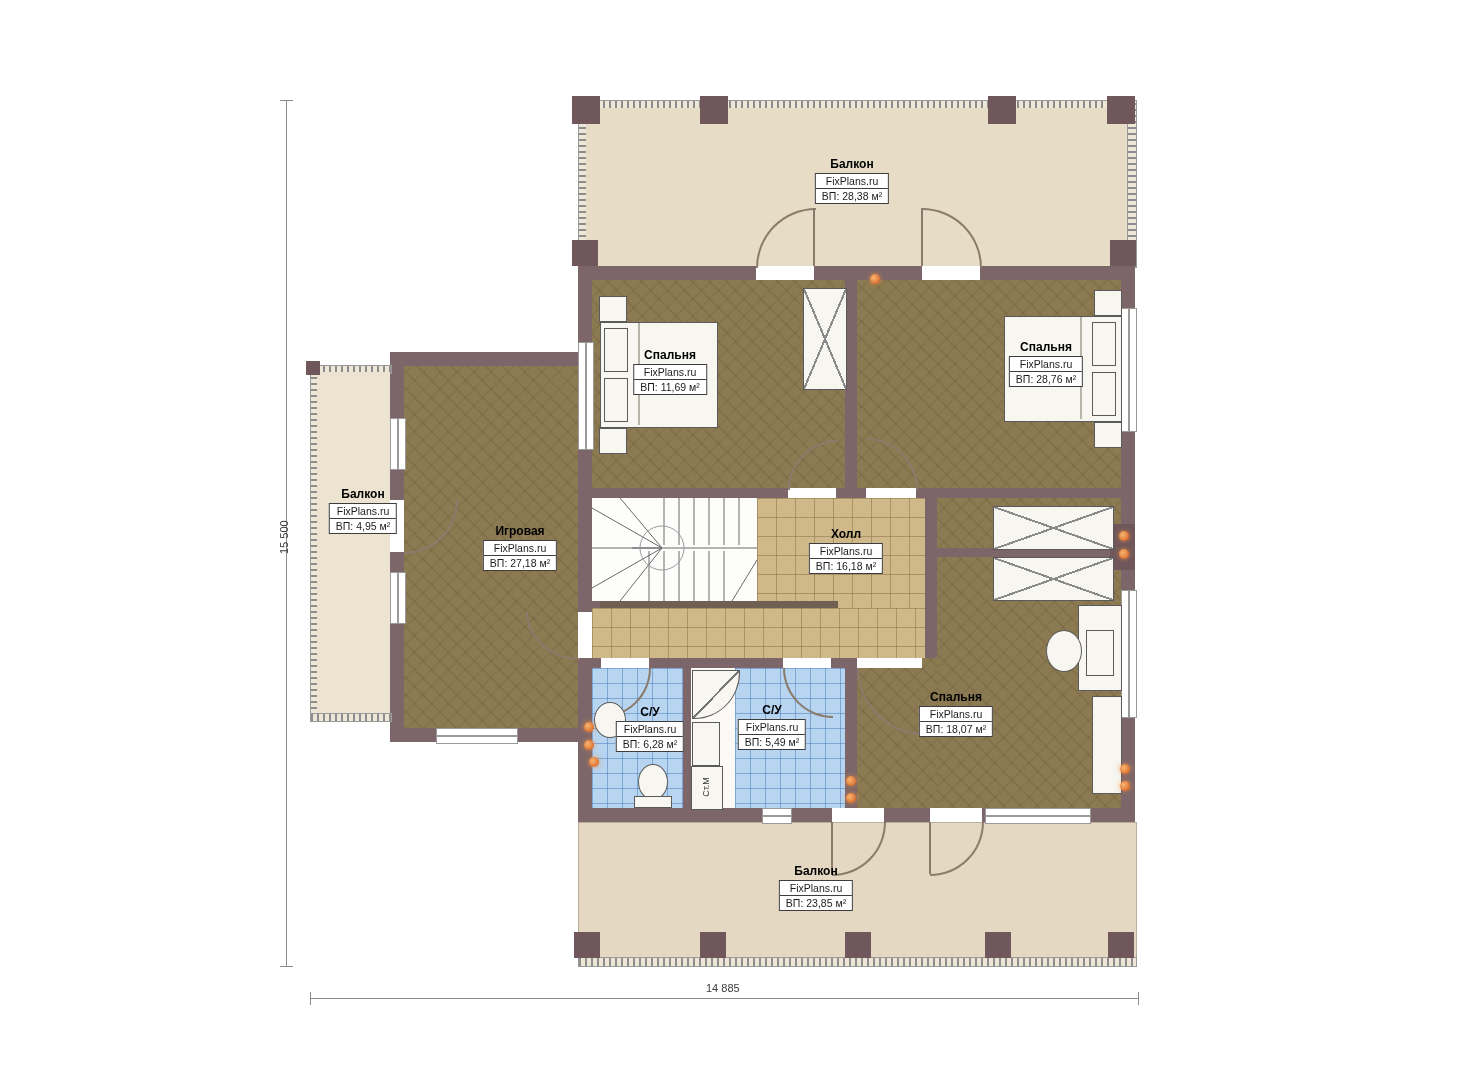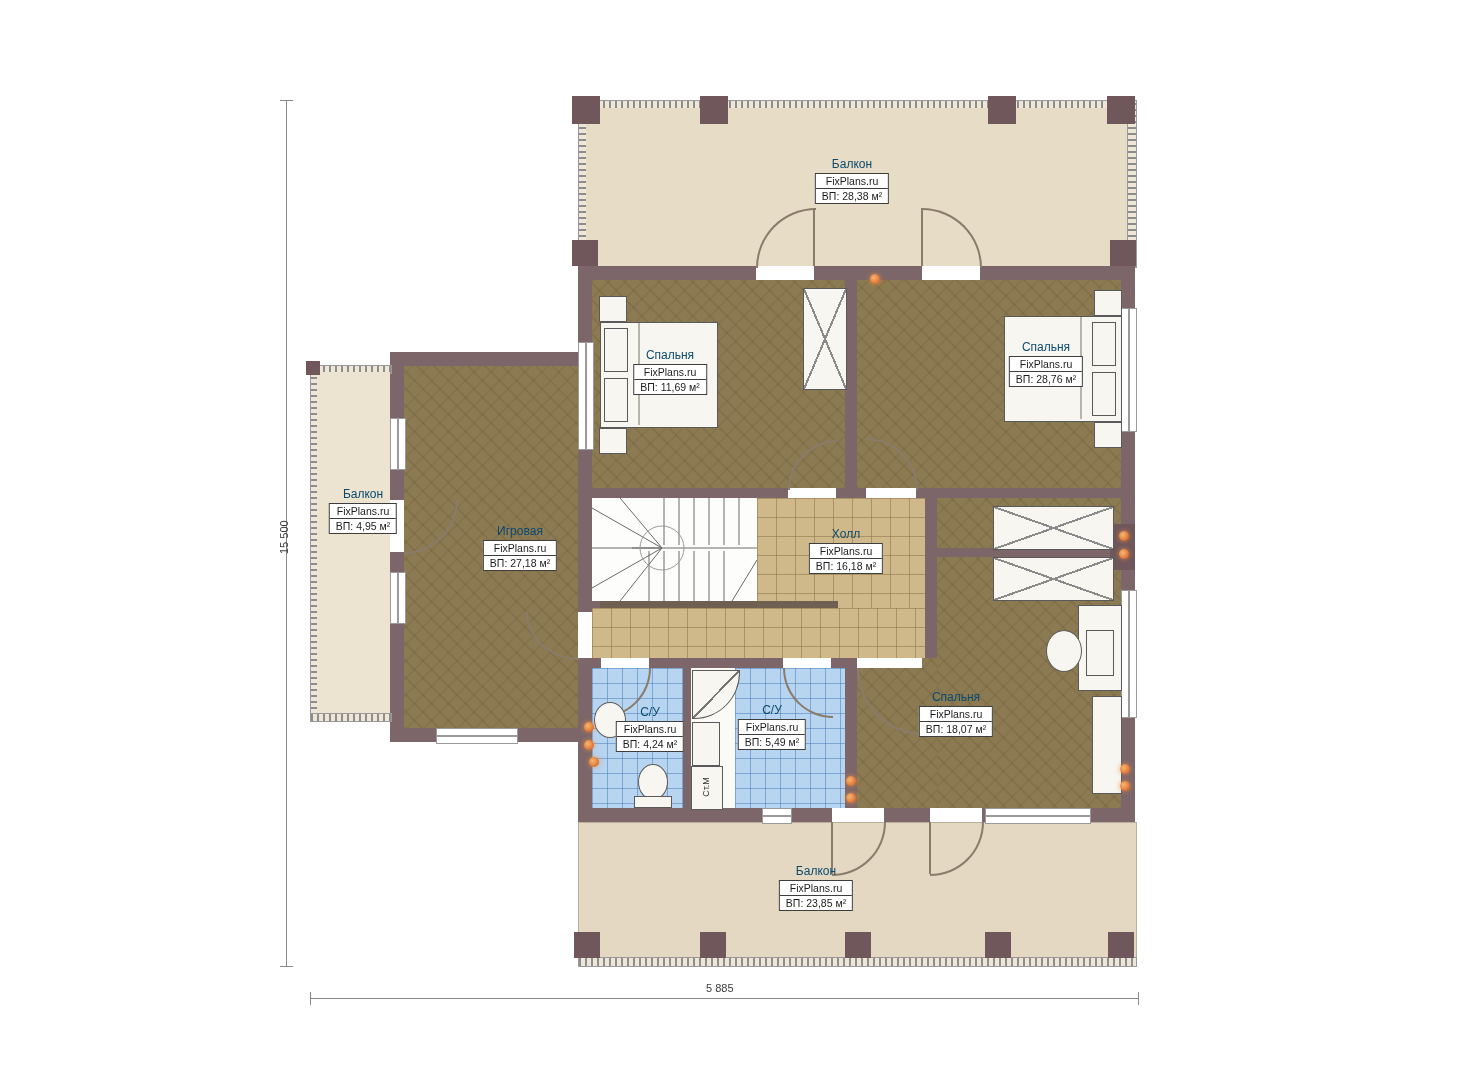--- a/index.html
+++ b/index.html
@@ -49,21 +49,21 @@
   .washer-label{position:absolute;font-size:9px;color:#333;transform:rotate(-90deg);transform-origin:center;white-space:nowrap;}
   
   .lamp{position:absolute;width:10px;height:10px;border-radius:50%;
     background:radial-gradient(circle at 38% 38%,#f8b671,#dd7030 72%);
     box-shadow:0 0 5px rgba(240,140,60,.85);}
   
   .stairs{position:absolute;background:#fdfdfc;}
   .rail-bar{position:absolute;background:#6f6051;}
   
   .room-label{position:absolute;transform:translateX(-50%);text-align:center;z-index:40;}
-  .rl-title{font-size:12px;font-weight:normal;color:#0c4a6e;margin-bottom:2px;white-space:nowrap;}
+  .rl-title{font-size:12px;font-weight:bold;color:#000000;margin-bottom:2px;white-space:nowrap;}
   .rl-box{display:inline-block;background:#fff;border:1px solid #3d3d3d;}
   .rl-row{font-size:10.5px;color:#1c1c1c;padding:1px 6px;white-space:nowrap;}
   .rl-row + .rl-row{border-top:1px solid #3d3d3d;}
   
   .dim{position:absolute;background:#8a8a8a;}
   .dim-label{position:absolute;font-size:11px;color:#3c3c3c;white-space:nowrap;}
   .dim-label.vert{transform:rotate(-90deg);transform-origin:left top;}
 </style>
 </head>
 <body>
@@ -259,21 +259,21 @@
     <div class="rl-row">ВП: 27,18 м²</div></div>
   </div>
   <div class="room-label" style="left:846px;top:527px">
     <div class="rl-title">Холл</div>
     <div class="rl-box"><div class="rl-row">FixPlans.ru</div>
     <div class="rl-row">ВП: 16,18 м²</div></div>
   </div>
   <div class="room-label" style="left:650px;top:705px">
     <div class="rl-title">С/У</div>
     <div class="rl-box"><div class="rl-row">FixPlans.ru</div>
-    <div class="rl-row">ВП: 4,24 м²</div></div>
+    <div class="rl-row">ВП: 6,28 м²</div></div>
   </div>
   <div class="room-label" style="left:772px;top:703px">
     <div class="rl-title">С/У</div>
     <div class="rl-box"><div class="rl-row">FixPlans.ru</div>
     <div class="rl-row">ВП: 5,49 м²</div></div>
   </div>
   <div class="room-label" style="left:956px;top:690px">
     <div class="rl-title">Спальня</div>
     <div class="rl-box"><div class="rl-row">FixPlans.ru</div>
     <div class="rl-row">ВП: 18,07 м²</div></div>
@@ -284,15 +284,15 @@
     <div class="rl-row">ВП: 23,85 м²</div></div>
   </div>
 
   <div class="dim" style="left:286px;top:100px;width:1px;height:866px"></div>
   <div class="dim" style="left:280px;top:100px;width:13px;height:1px"></div>
   <div class="dim" style="left:280px;top:966px;width:13px;height:1px"></div>
   <div class="dim-label vert" style="left:278px;top:554px">15 500</div>
   <div class="dim" style="left:310px;top:998px;width:828px;height:1px"></div>
   <div class="dim" style="left:310px;top:992px;width:1px;height:13px"></div>
   <div class="dim" style="left:1138px;top:992px;width:1px;height:13px"></div>
-  <div class="dim-label" style="left:706px;top:982px">5 885</div>
+  <div class="dim-label" style="left:706px;top:982px">14 885</div>
 
 </div>
 
 </body></html>

